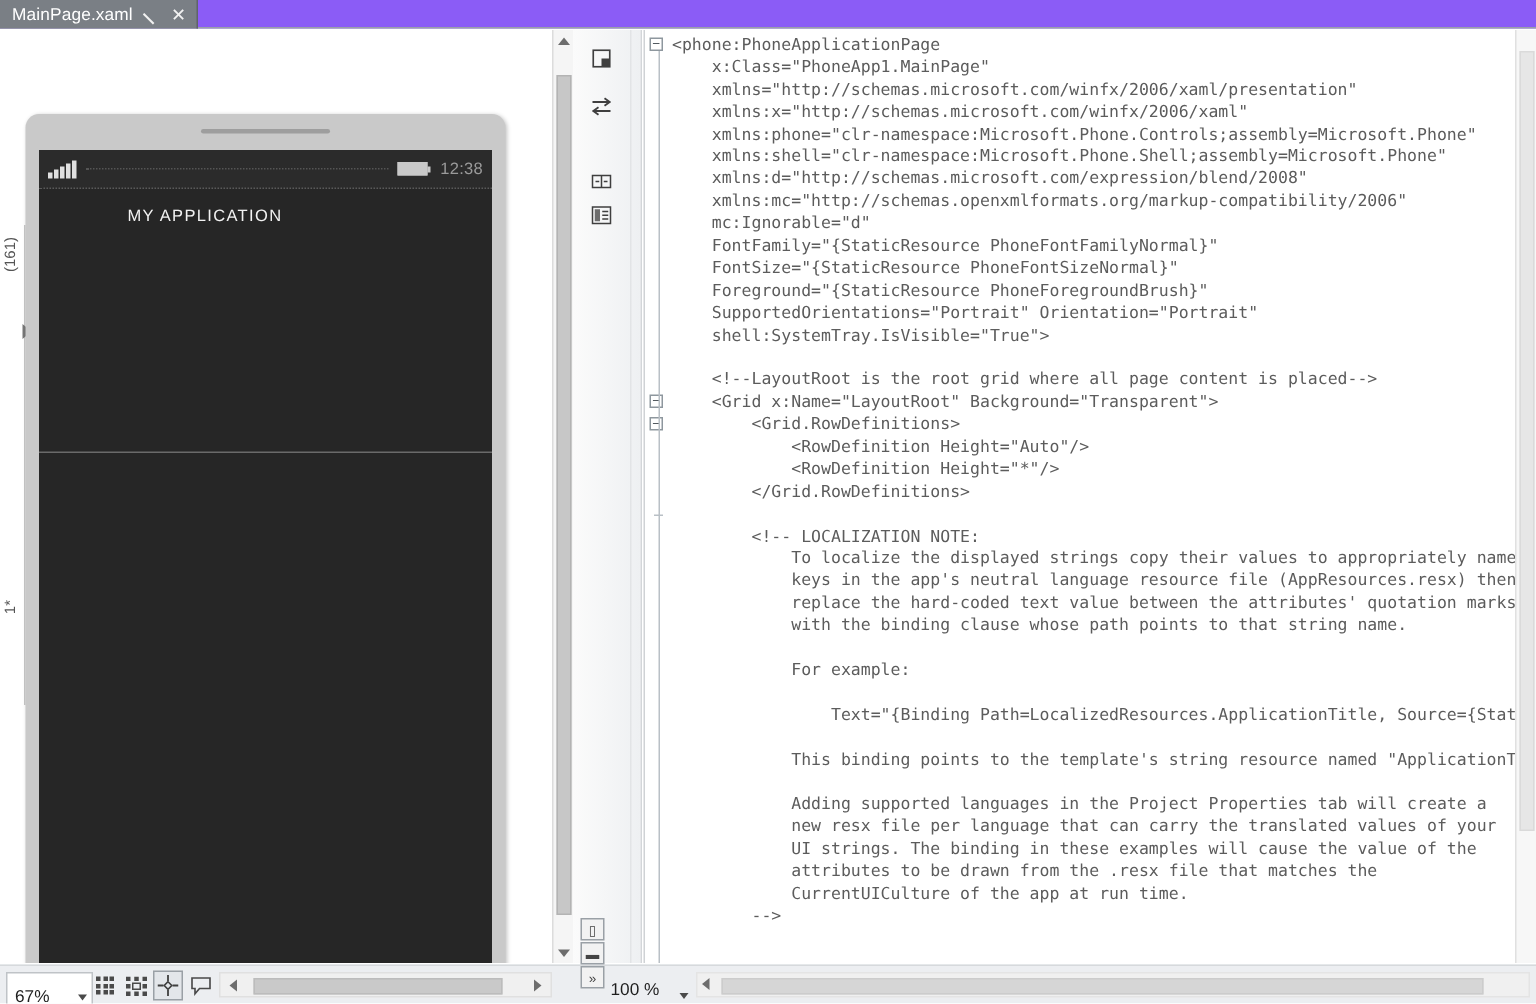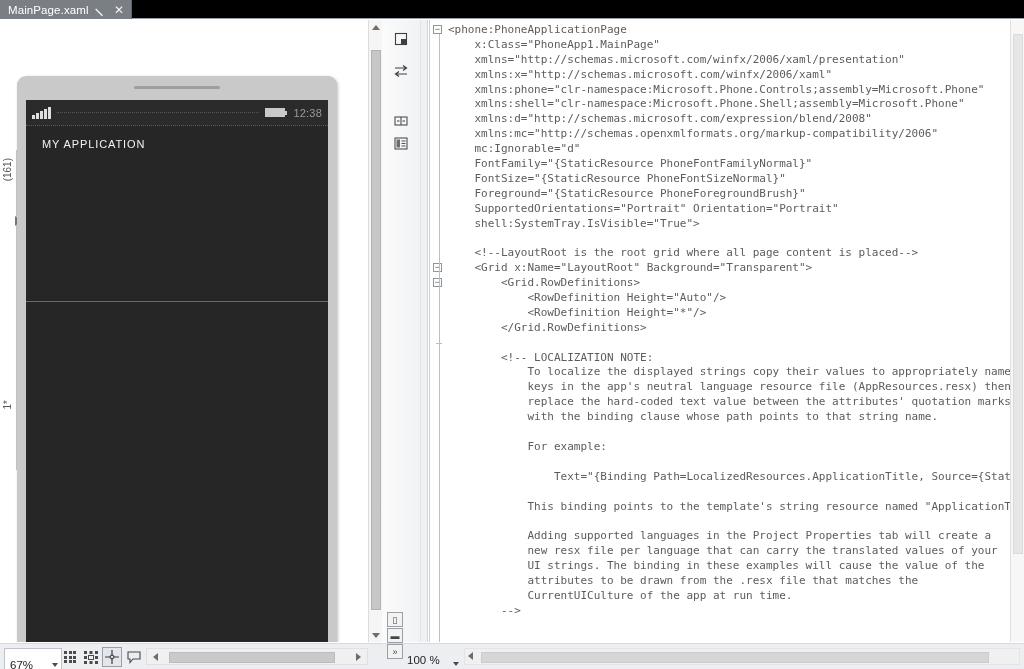--- a/index.html
+++ b/index.html
@@ -10,21 +10,21 @@
     font-family: "Liberation Sans", sans-serif;
     font-size: 12px;
     color: #1e1e1e;
   }
 
   #app { position: relative; width: 1024px; height: 669px; }
 
   
   .tabstrip {
     position: absolute; left: 0; top: 0; width: 1024px; height: 19px;
-    background: #000000;
+    background: #8b5cf6;
     border-bottom: 1px solid #9aa0a8;
   }
   .tab {
     position: absolute; left: 0; top: 0; height: 19px;
     display: flex; align-items: center;
     padding: 0 6px 0 8px;
     background: #7a7f85;
     color: #ffffff;
     font-size: 11.5px;
     border-right: 1px solid #5f6469;
@@ -112,20 +112,21 @@
   .battery::after {
     content:''; position:absolute; right:-3px; top:2px; width:2px; height:4px; background:#c9c9c9;
   }
   .sb-time { color: #9a9a9a; font-size: 11px; letter-spacing: .2px; margin-left: 4px; }
 
   
   .titlepanel { position: absolute; left: 0; top: 26px; width: 302px; padding: 12px 16px 0 16px; }
   .app-title {
     color: #f2f2f2; font-size: 11px; letter-spacing: .9px;
     font-family: "Liberation Sans", sans-serif;
+    margin-left: 43px;
   }
   .page-title {
     color: #ffffff; font-size: 46px; line-height: 1.08;
     font-weight: 300; margin-top: 2px; letter-spacing: -.5px;
     font-family: "DejaVu Sans", sans-serif;
   }
   .content-divider {
     position: absolute; left: 0; top: 201px; width: 302px; height: 1px;
     background: #6a6a6a;
   }

